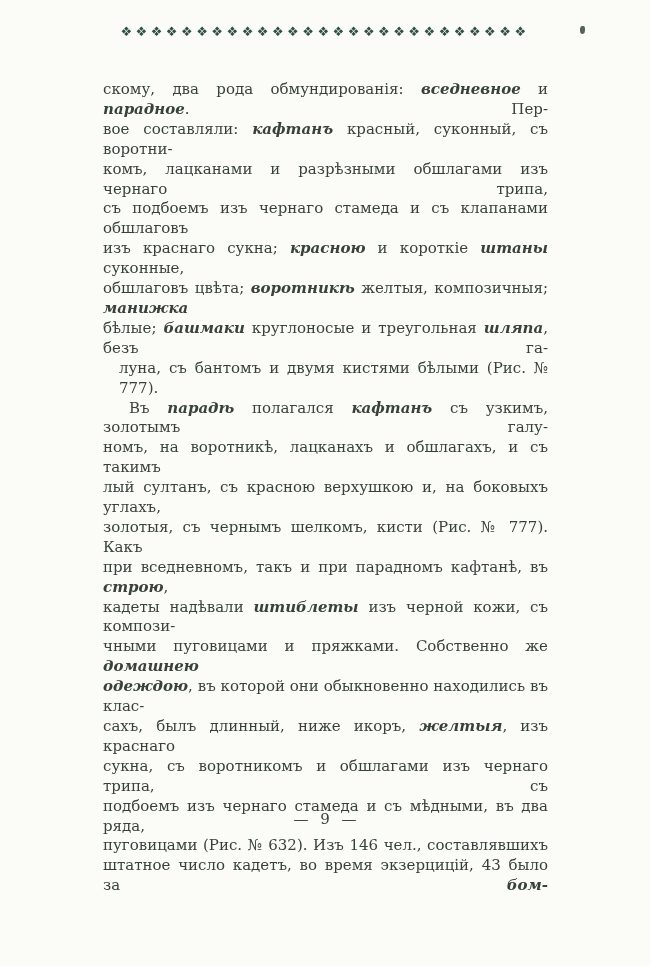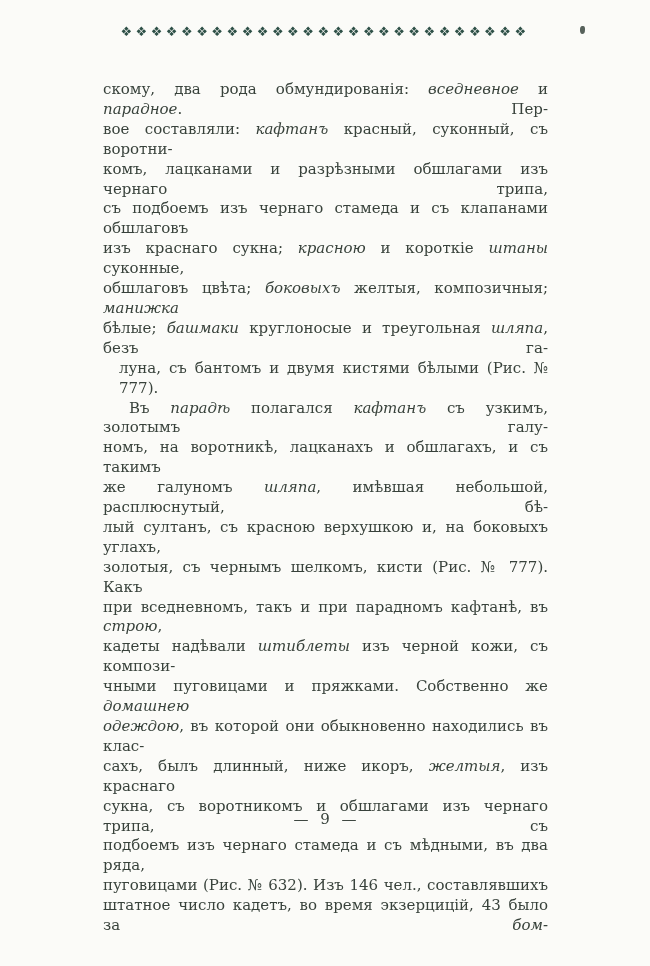--- a/index.html
+++ b/index.html
@@ -26,46 +26,45 @@
     border-radius: 50% 40% 60% 50%;
   }
   .text-block {
     position: absolute; top: 80px; left: 103px;
     width: 445px;
     font-size: 15px; line-height: 19.9px;
   }
   .line { text-align: justify; text-align-last: justify; }
   .line.last { text-align-last: left; margin-left: 16px; }
   .line.indent { text-indent: 26px; }
-  .it { font-style: italic; }
+  .it { font-style: italic; font-weight: bold; }
   .footer {
     position: absolute; top: 810px; left: 0; right: 0;
     text-align: center;
     font-size: 15px; word-spacing: 7px;
     color: #38423b;
   }
 </style>
 </head>
 <body style="background: rgb(251, 251, 248); color: rgb(56, 66, 59);">
 
 <div class="page">
   <div class="ornament" style="color: rgb(46, 80, 71);">❖❖❖❖❖❖❖❖❖❖❖❖❖❖❖❖❖❖❖❖❖❖❖❖❖❖❖</div>
   <div class="ink-speck"></div>
   <div class="text-block">
       <div class="line"><span>скому, два рода обмундированія: </span><span class="it">вседневное</span><span> и </span><span class="it">парадное</span><span>. Пер-</span></div>
       <div class="line"><span>вое составляли: </span><span class="it">кафтанъ</span><span> красный, суконный, съ воротни-</span></div>
       <div class="line"><span>комъ, лацканами и разрѣзными обшлагами изъ чернаго трипа,</span></div>
       <div class="line"><span>съ подбоемъ изъ чернаго стамеда и съ клапанами обшлаговъ</span></div>
       <div class="line"><span>изъ краснаго сукна; </span><span class="it">красною</span><span> и короткіе </span><span class="it">штаны</span><span> суконные,</span></div>
-      <div class="line"><span>обшлаговъ цвѣта; </span><span class="it">боковыхъ</span><span> желтыя, композичныя; </span><span class="it">манижка</span></div>
+      <div class="line"><span>обшлаговъ цвѣта; </span><span class="it">воротникѣ</span><span> желтыя, композичныя; </span><span class="it">манижка</span></div>
       <div class="line"><span>бѣлые; </span><span class="it">башмаки</span><span> круглоносые и треугольная </span><span class="it">шляпа</span><span>, безъ га-</span></div>
       <div class="line last"><span>луна, съ бантомъ и двумя кистями бѣлыми (Рис. № 777).</span></div>
       <div class="line indent"><span>Въ </span><span class="it">парадѣ</span><span> полагался </span><span class="it">кафтанъ</span><span> съ узкимъ, золотымъ галу-</span></div>
       <div class="line"><span>номъ, на воротникѣ, лацканахъ и обшлагахъ, и съ такимъ</span></div>
-      <div class="line"><span>же галуномъ </span><span class="it">шляпа</span><span>, имѣвшая небольшой, расплюснутый, бѣ-</span></div>
       <div class="line"><span>лый султанъ, съ красною верхушкою и, на боковыхъ углахъ,</span></div>
       <div class="line"><span>золотыя, съ чернымъ шелкомъ, кисти (Рис. № 777). Какъ</span></div>
       <div class="line"><span>при вседневномъ, такъ и при парадномъ кафтанѣ, въ </span><span class="it">строю</span><span>,</span></div>
       <div class="line"><span>кадеты надѣвали </span><span class="it">штиблеты</span><span> изъ черной кожи, съ компози-</span></div>
       <div class="line"><span>чными пуговицами и пряжками. Собственно же </span><span class="it">домашнею</span></div>
       <div class="line"><span class="it">одеждою</span><span>, въ которой они обыкновенно находились въ клас-</span></div>
       <div class="line"><span>сахъ, былъ длинный, ниже икоръ, </span><span class="it">желтыя</span><span>, изъ краснаго</span></div>
       <div class="line"><span>сукна, съ воротникомъ и обшлагами изъ чернаго трипа, съ</span></div>
       <div class="line"><span>подбоемъ изъ чернаго стамеда и съ мѣдными, въ два ряда,</span></div>
       <div class="line"><span>пуговицами (Рис. № 632). Изъ 146 чел., составлявшихъ</span></div>

